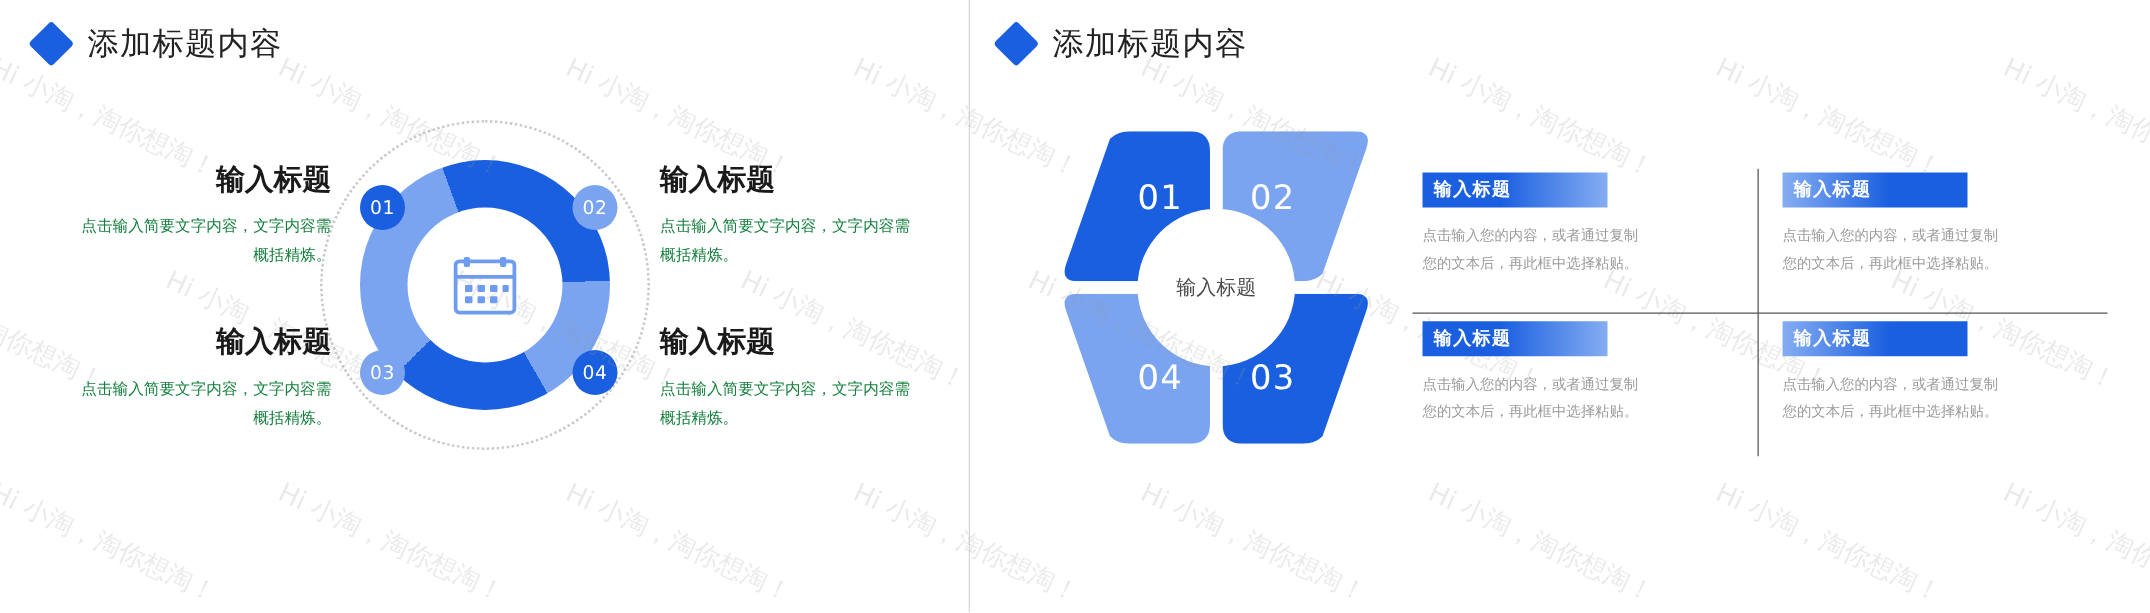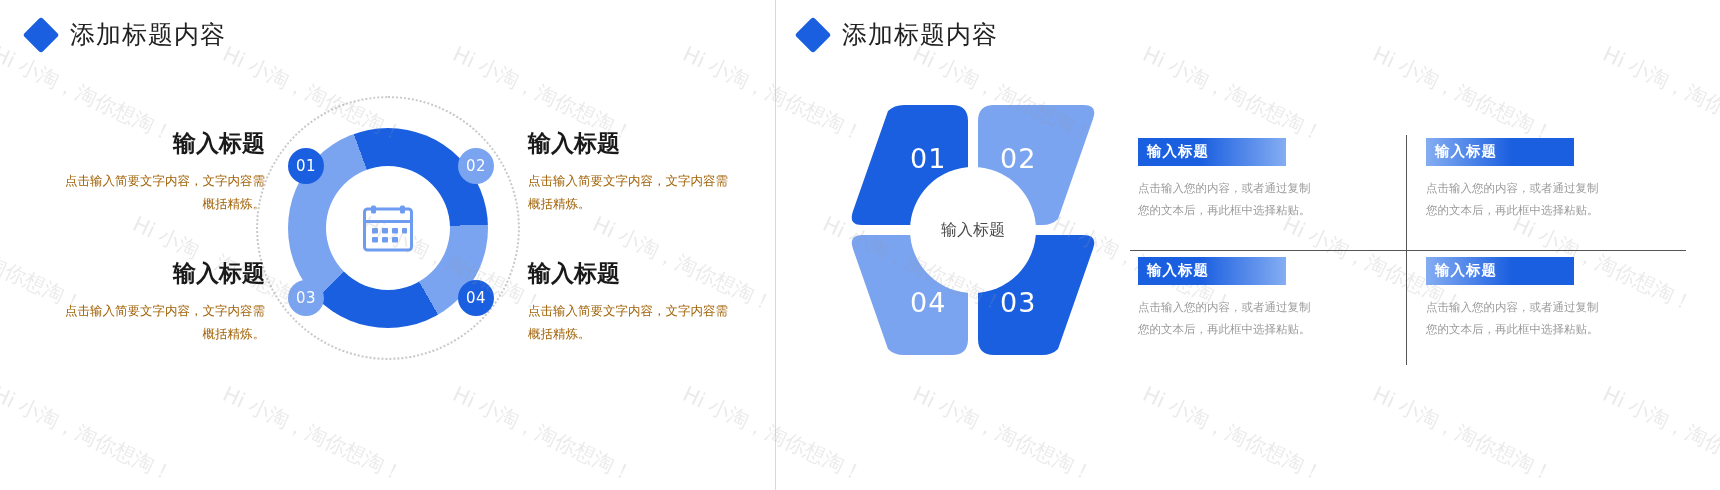--- a/index.html
+++ b/index.html
@@ -86,21 +86,21 @@
   .b03 { left:0px;   top:152px; }
   .b04 { left:170px; top:152px; }
 
   
   .tblock { position:absolute; z-index:6; }
   .tblock .t-head {
     font-size:23px; color:#1a1a1a; font-weight:bold; margin-bottom:11px;
     font-family:"DejaVu Sans",sans-serif;
   }
   .tblock .t-body {
-    font-size:12.5px; color:#a16207; line-height:1.85;
+    font-size:12.5px; color:#15803d; line-height:1.85;
     font-family:Liberation Serif, serif;
   }
   .align-r { text-align:right; }
   .align-l { text-align:left; }
   .lt1 { left:60px;  top:128px; width:205px; }
   .lt2 { left:60px;  top:258px; width:205px; }
   .lt3 { left:528px; top:128px; width:210px; }
   .lt4 { left:528px; top:258px; width:210px; }
 
   

